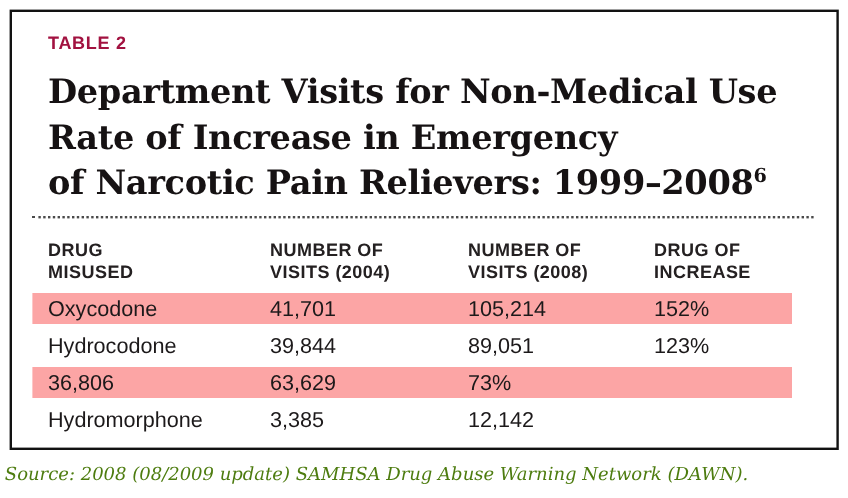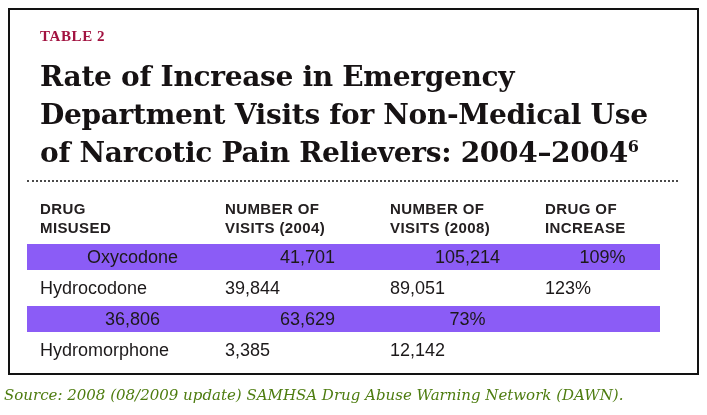--- a/index.html
+++ b/index.html
@@ -14,21 +14,21 @@
   .figure-box {
     position:absolute;
     left:8px; top:8px;
     width:687px; height:363px;
     border:2px solid #121212;
     background:#ffffff;
   }
 
   .table-label {
     margin:18px 30px 0 30px;
-    font-family:Liberation Serif, serif;
+    font-family:Liberation Sans, sans-serif;
     font-weight:bold;
     font-size:15px;
     line-height:17px;
     letter-spacing:0.6px;
     color:#A21240;
   }
 
   .fig-title {
     margin:13px 24px 0 30px;
     font-family:"DejaVu Serif", serif;
@@ -73,46 +73,45 @@
 
   .table-body { margin-top:5px; }
 
   .data-row {
     height:31px;
     align-items:center;
     font-size:18px;
     box-sizing:border-box;
   }
   .data-row.shaded {
-    background:#8b5cf6;
+    background:#fca5a5;
     background-clip:content-box;
     padding:2px 18px 3px 0;
-    text-align:center;
   }
 
   .source-note {
     position:absolute;
     left:4px; top:386px;
     font-family:"DejaVu Serif", serif;
     font-style:italic;
     font-size:15px;
     color:#4d7c0f;
   }
 </style>
 </head>
 <body>
 
 <div class="figure-box">
 
   <div class="table-label">TABLE 2</div>
 
   <div class="fig-title">
+    <span class="title-line">Department Visits for Non-Medical Use</span>
     <span class="title-line">Rate of Increase in Emergency</span>
-    <span class="title-line">Department Visits for Non-Medical Use</span>
-    <span class="title-line"><span>of Narcotic Pain Relievers: 2004–2004</span><sup>6</sup></span>
+    <span class="title-line"><span>of Narcotic Pain Relievers: 1999–2008</span><sup>6</sup></span>
   </div>
 
   <div class="dotted-divider"></div>
 
   <div class="data-table">
 
     <div class="grid-row header-row">
       <div class="cell">
         <span class="hline">DRUG</span>
         <span class="hline">MISUSED</span>
@@ -130,21 +129,21 @@
         <span class="hline">INCREASE</span>
       </div>
     </div>
 
     <div class="table-body">
 
       <div class="grid-row data-row shaded">
         <div class="cell">Oxycodone</div>
         <div class="cell">41,701</div>
         <div class="cell">105,214</div>
-        <div class="cell">109%</div>
+        <div class="cell">152%</div>
       </div>
 
       <div class="grid-row data-row">
         <div class="cell">Hydrocodone</div>
         <div class="cell">39,844</div>
         <div class="cell">89,051</div>
         <div class="cell">123%</div>
       </div>
 
       <div class="grid-row data-row shaded">

